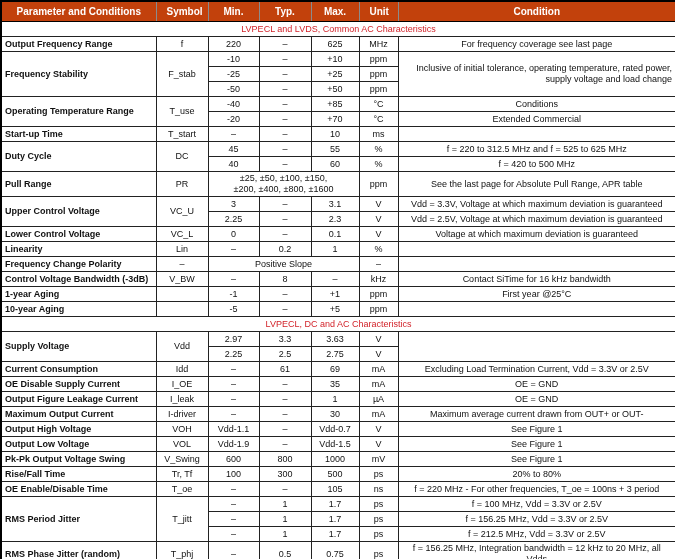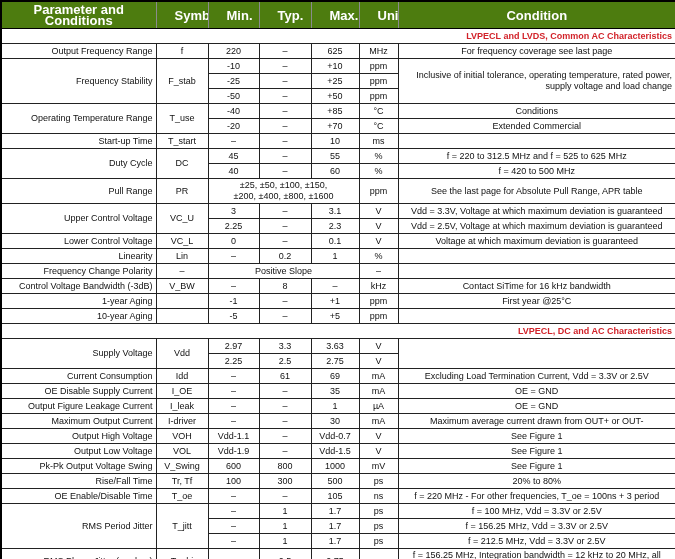--- a/index.html
+++ b/index.html
@@ -19,46 +19,46 @@
   table.spec th, table.spec td {
     border: 1px solid #222;
     font-size: 9px;
     line-height: 11px;
     padding: 1px 3px;
     overflow: hidden;
     vertical-align: middle;
     color: #111;
   }
   table.spec thead th {
-    background: #4d7c0f;
+    background: #c2410c;
     color: #ffffff;
     font-weight: bold;
-    font-size: 13px;
+    font-size: 10px;
     text-align: center;
     height: 15px;
     border: 1px solid #8a8b8d;
     border-top: 1px solid #000;
     border-bottom: 1px solid #000;
-    padding: 2px 18px;
+    padding: 2px 10px;
   }
   table.spec thead th:first-child { border-left-color: #000; }
   table.spec thead th:last-child { border-right-color: #000; }
   tr.section-row { height: 13px; }
   td.section-title {
-    text-align: right;
-    font-weight: bold;
+    text-align: center;
+    font-weight: normal;
     font-size: 12px;
     line-height: 12px;
     padding: 0 2px;
     background: #ffffff;
   }
   table.spec tbody tr { height: 15px; }
   td.param {
-    font-weight: normal;
-    text-align: right;
+    font-weight: bold;
+    text-align: left;
     vertical-align: top;
     padding-top: 2px;
   }
   td.c { text-align: center; }
   td.cond { text-align: center; }
   td.cond-span { text-align: right; vertical-align: top; padding-top: 2px; }
   td.merged { text-align: center; white-space: pre-line; margin-left: 22px; }
 </style>
 </head>
 <body>

